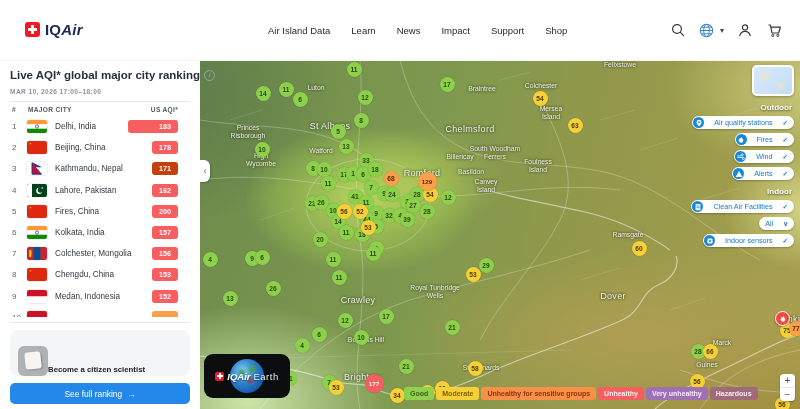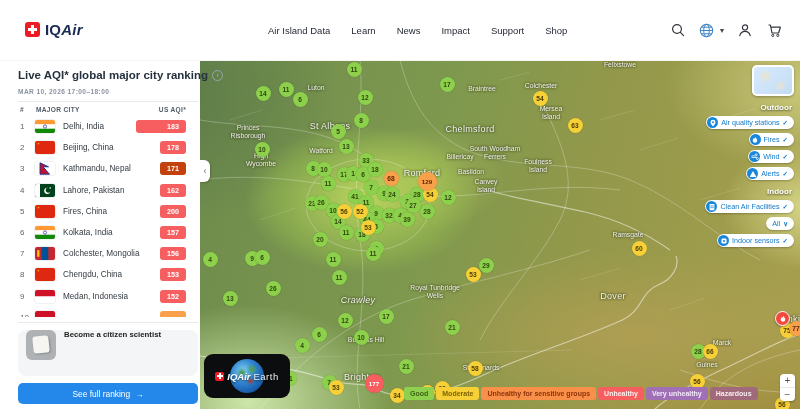--- a/index.html
+++ b/index.html
@@ -13,38 +13,38 @@
   .logo-mark::after{content:"";position:absolute;left:3px;top:6px;width:9px;height:3px;background:#fff;}
   .logo-text{font-size:15px;color:#1b2b54;letter-spacing:0.2px;font-weight:600;}
   .logo-text i{font-weight:800;font-style:italic;}
   .nav{position:absolute;left:268px;top:0;height:60px;display:flex;align-items:center;gap:21px;}
   .nav span{font-size:9.5px;color:#1f2430;cursor:pointer;white-space:nowrap;}
   .hicons{position:absolute;right:18px;top:0;height:60px;display:flex;align-items:center;gap:13px;}
   .hicon{width:16px;height:16px;display:flex;align-items:center;justify-content:center;cursor:pointer;}
   .caret{font-size:8px;color:#444;margin-left:-8px;cursor:pointer;}
 
   
-  .sidebar{position:absolute;left:8px;top:60px;width:192px;height:349px;background:#fff;z-index:20;text-decoration:underline;}
+  .sidebar{position:absolute;left:0;top:60px;width:192px;height:349px;background:#fff;z-index:20;text-decoration:underline;}
   .sb-title{position:absolute;left:10px;top:9px;font-size:11.5px;font-weight:700;color:#26313d;display:flex;align-items:center;gap:4px;white-space:nowrap;}
   .info-i{display:inline-flex;width:9px;height:9px;border:1px solid #9aa4ae;border-radius:50%;color:#9aa4ae;font-size:6px;align-items:center;justify-content:center;font-style:italic;font-weight:700;cursor:pointer;}
   .sb-date{position:absolute;left:10px;top:28px;font-size:6.6px;font-weight:700;color:#8a93a0;letter-spacing:0.4px;}
   .sb-div1{position:absolute;left:10px;top:41px;width:180px;height:1px;background:#e7eaee;}
   .sb-cols{position:absolute;left:12px;top:46px;width:166px;display:flex;font-size:6.6px;font-weight:700;color:#515c66;letter-spacing:0.3px;}
   .sb-cols .c-rank{width:16px;}
   .sb-cols .c-city{flex:1;}
   .sb-cols .c-aqi{text-align:right;}
   .rank-rows{position:absolute;left:12px;top:56px;width:166px;height:201px;overflow:hidden;}
   .rrow{height:21.2px;display:flex;align-items:center;cursor:pointer;}
   .rrow .rk{width:15px;font-size:8px;color:#5b6570;}
   .rrow .fl{width:20px;height:13px;border-radius:2px;overflow:hidden;box-shadow:0 0 0 0.5px rgba(0,0,0,0.12);flex:0 0 20px;}
   .rrow .fl svg{display:block;width:20px;height:13px;}
   .rrow .ct{flex:1;font-size:8.2px;color:#333a41;padding-left:8px;white-space:nowrap;}
   .rrow .bd{width:26px;height:13px;border-radius:3px;color:#fff;font-size:7.2px;font-weight:700;display:flex;align-items:center;justify-content:center;}
   .sb-div2{position:absolute;left:10px;top:262px;width:180px;height:1px;background:#e7eaee;}
-  .card{position:absolute;left:10px;top:270px;width:180px;height:46px;background:#f3f5f6;border-radius:8px;display:flex;align-items:flex-start;padding:0 8px;box-sizing:border-box;gap:8px;cursor:pointer;}
+  .card{position:absolute;left:10px;top:270px;width:180px;height:46px;background:#f3f5f6;border-radius:8px;display:flex;align-items:flex-end;padding:0 8px;box-sizing:border-box;cursor:pointer;}
   .card-img{width:30px;height:30px;background:#aeb2b5;border-radius:6px;flex:0 0 30px;position:relative;}
   .card-img::before{content:"";position:absolute;left:7px;top:6px;width:16px;height:17px;background:#f6f5f2;border-radius:3px;transform:rotate(-6deg);box-shadow:1px 1px 2px rgba(0,0,0,0.25);}
   .card-tx{flex:1;}
   .card-title{font-size:7.8px;font-weight:700;color:#222;margin-bottom:2px;}
   .card-body{font-size:7.4px;color:#4e565e;line-height:1.3;}
   .cta{position:absolute;left:10px;top:323px;width:180px;height:21px;background:#2388e9;border:none;border-radius:5px;color:#fff;font-size:8.4px;font-weight:500;display:flex;align-items:center;justify-content:center;gap:5px;cursor:pointer;font-family:"Liberation Sans",sans-serif;}
 
   
   .map{position:absolute;left:200px;top:60px;width:600px;height:349px;overflow:hidden;cursor:grab;
     background:
@@ -63,21 +63,21 @@
   .map-label.s{font-size:6.8px;}
   .map-label.m{font-size:9px;font-weight:500;letter-spacing:0.3px;}
   .marker{position:absolute;z-index:3;border-radius:50%;display:flex;align-items:center;justify-content:center;font-weight:700;cursor:pointer;box-shadow:0 0 0 0.5px rgba(0,0,0,0.12);}
   .fire-marker{position:absolute;z-index:4;width:13px;height:13px;border-radius:50%;background:#f3483e;border:1.5px solid #fff;box-shadow:0 1px 2px rgba(0,0,0,0.3);display:flex;align-items:center;justify-content:center;cursor:pointer;}
   .collapse{position:absolute;left:0;top:100px;width:10px;height:22px;background:#fff;border-radius:0 6px 6px 0;z-index:6;display:flex;align-items:center;justify-content:center;font-size:9px;color:#667;cursor:pointer;box-shadow:1px 1px 2px rgba(0,0,0,0.2);}
 
   .ctrl{position:absolute;right:6px;top:5px;z-index:6;display:flex;flex-direction:column;align-items:flex-end;gap:4px;}
   .thumb{width:38px;height:27px;border:2px solid #fff;border-radius:5px;box-shadow:0 1px 3px rgba(0,0,0,0.3);cursor:pointer;
     background:radial-gradient(circle 10px at 30% 35%, #e9e4cf, rgba(233,228,207,0) 70%),radial-gradient(circle 8px at 70% 70%, #e9e4cf, rgba(233,228,207,0) 70%),linear-gradient(135deg,#d8eafc,#c3dcf3);}
   .grp-label{font-size:8px;font-weight:700;color:#fff;text-shadow:0 1px 2px rgba(70,70,30,0.9);margin:3px 2px 0 0;}
-  .pill{height:13px;background:#fff;border-radius:8px;display:flex;align-items:center;gap:3px;padding:0 6px 0 1px;box-shadow:0 1px 2px rgba(0,0,0,0.25);cursor:pointer;}
+  .pill{height:13px;background:#fff;border-radius:8px;display:flex;align-items:center;gap:10px;padding:0 6px 0 1px;box-shadow:0 1px 2px rgba(0,0,0,0.25);cursor:pointer;}
   .pill.noicon{padding-left:6px;}
   .pill .pic{width:11px;height:11px;border-radius:50%;background:#1886d9;display:flex;align-items:center;justify-content:center;}
   .pill .pic svg{width:8px;height:8px;display:block;}
   .pill .ptx{font-size:7.2px;color:#1079c9;font-weight:500;white-space:nowrap;}
   .pill .pck{font-size:6.5px;color:#1079c9;font-weight:700;}
 
   .legend{position:absolute;left:204px;bottom:9px;z-index:7;display:flex;gap:2px;}
   .chip{height:13px;border-radius:3px;padding:0 6px;font-size:7px;font-weight:700;display:flex;align-items:center;white-space:nowrap;}
 
   .earth-badge{position:absolute;left:4px;bottom:11px;width:86px;height:44px;background:#0c0d0e;border-radius:9px;z-index:7;overflow:hidden;cursor:pointer;display:flex;align-items:center;justify-content:center;}
@@ -434,21 +434,21 @@
       <div class="map-label m" style="left: 270px; top: 69px;">Chelmsford</div>
       <div class="map-label s" style="left: 282px; top: 29px;">Braintree</div>
       <div class="map-label s" style="left: 341px; top: 26px;">Colchester</div>
       <div class="map-label s" style="left: 351px; top: 53px;">Mersea
 Island</div>
       <div class="map-label s" style="left: 295px; top: 93px;">South Woodham
 Ferrers</div>
       <div class="map-label s" style="left: 338px; top: 106px;">Foulness
 Island</div>
       <div class="map-label s" style="left: 420px; top: 5px;">Felixstowe</div>
-      <div class="map-label m" style="left: 158px; top: 240px; font-style: italic;">Crawley</div>
+      <div class="map-label m" style="left: 158px; top: 240px;">Crawley</div>
       <div class="map-label s" style="left: 235px; top: 232px;">Royal Tunbridge
 Wells</div>
       <div class="map-label s" style="left: 166px; top: 280px;">Burgess Hill</div>
       <div class="map-label m" style="left: 162px; top: 317px;">Brighton</div>
       <div class="map-label s" style="left: 281px; top: 308px;">St Leonards</div>
       <div class="map-label m" style="left: 413px; top: 236px;">Dover</div>
       <div class="map-label s" style="left: 428px; top: 175px;">Ramsgate</div>
       <div class="map-label s" style="left: 522px; top: 283px;">Marck</div>
       <div class="map-label s" style="left: 507px; top: 305px;">Guines</div>
       <div class="map-label m" style="left: 592px; top: 259px;">Dunkirk</div>

